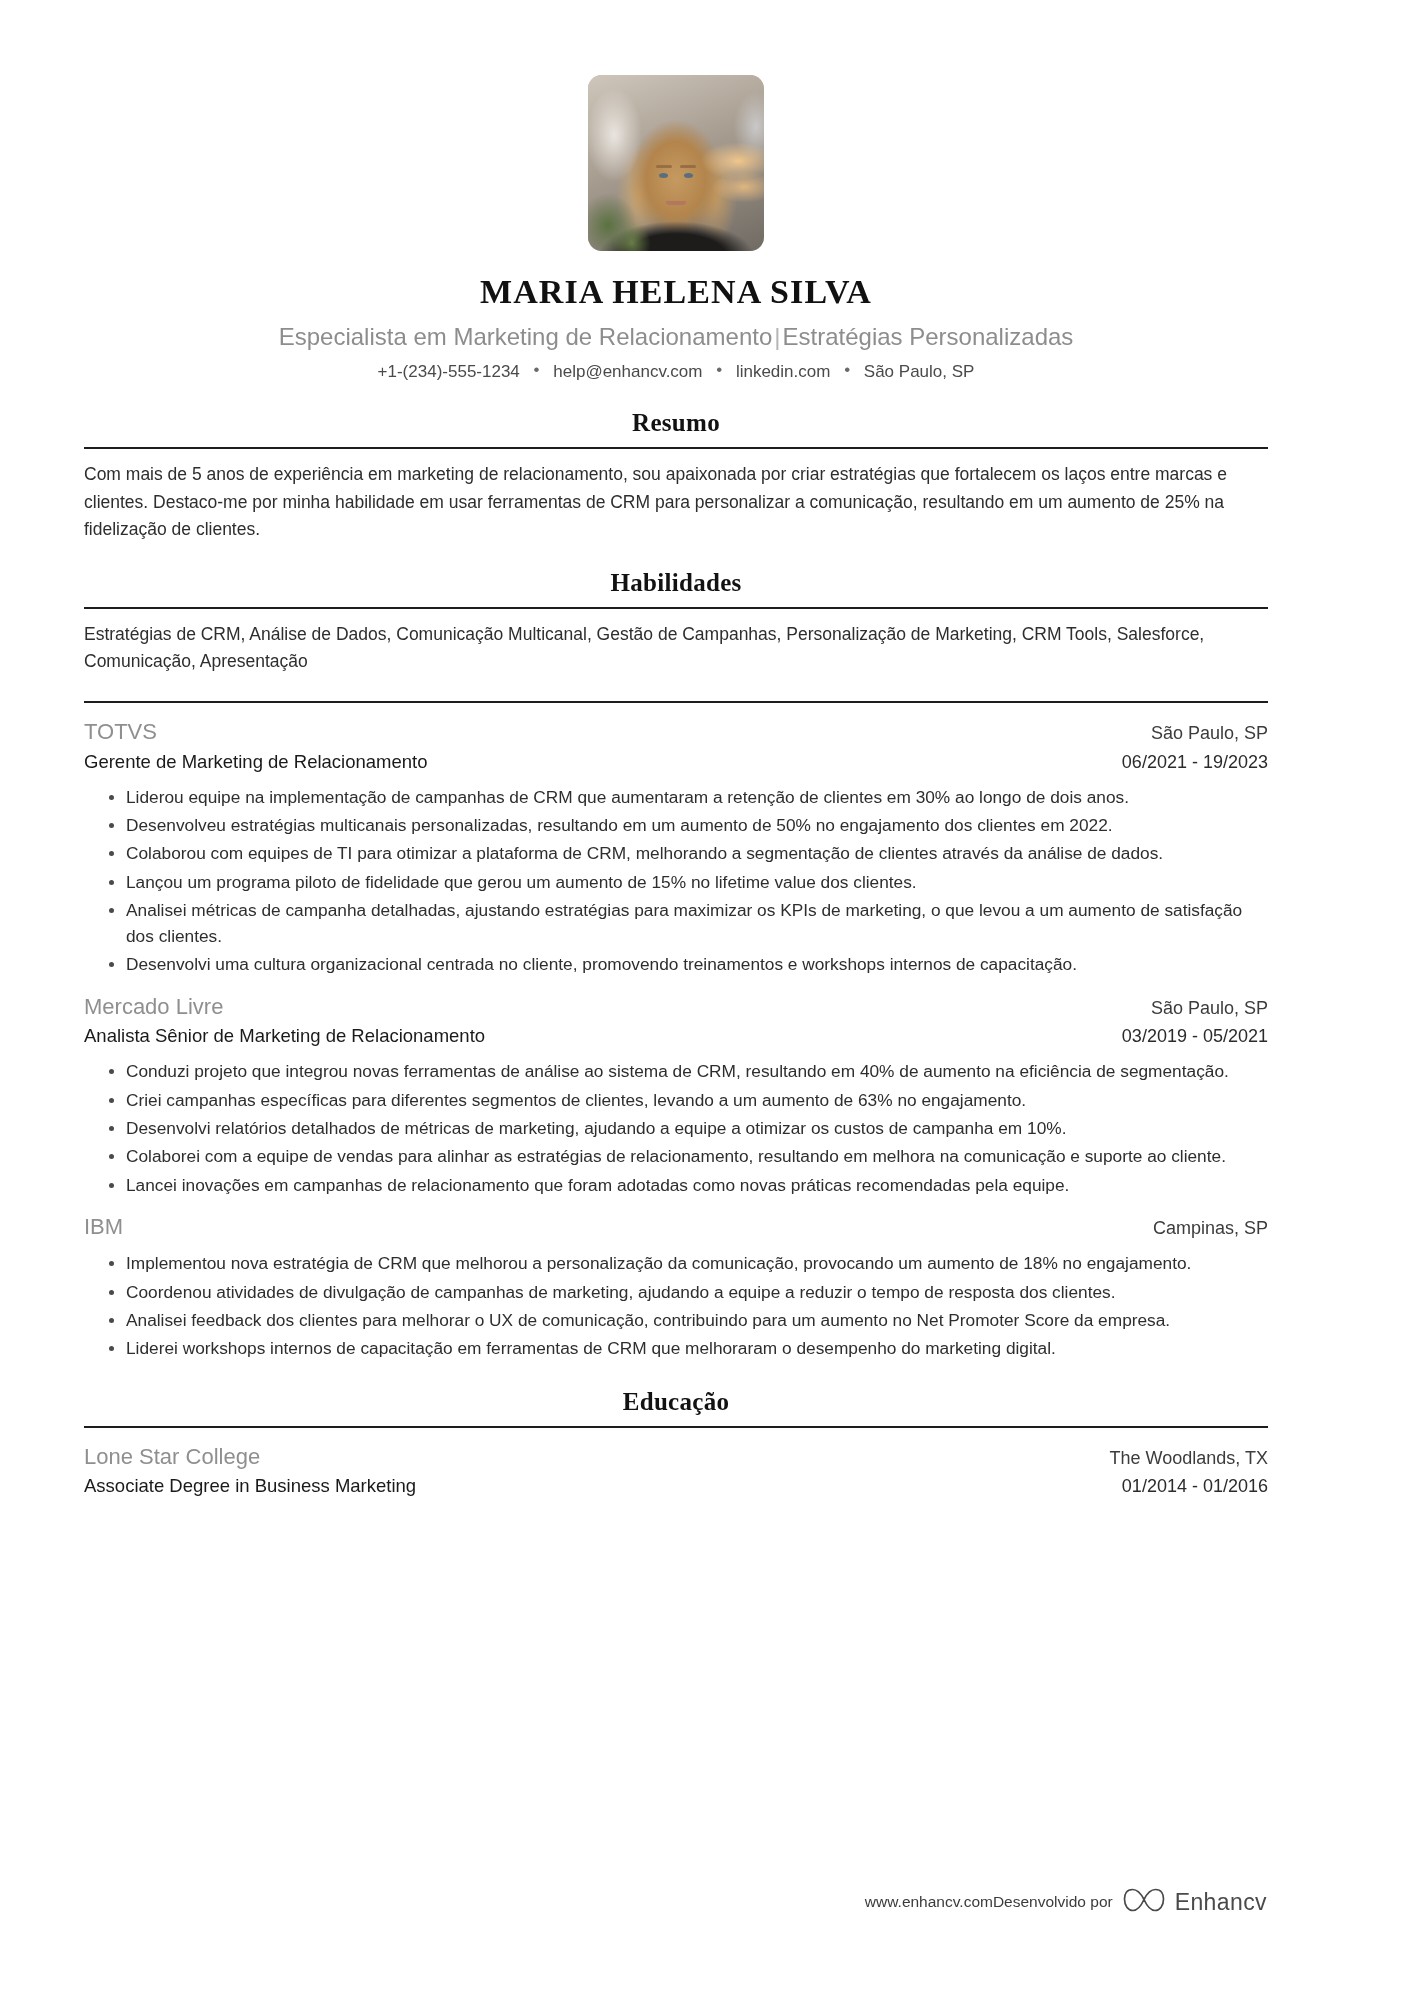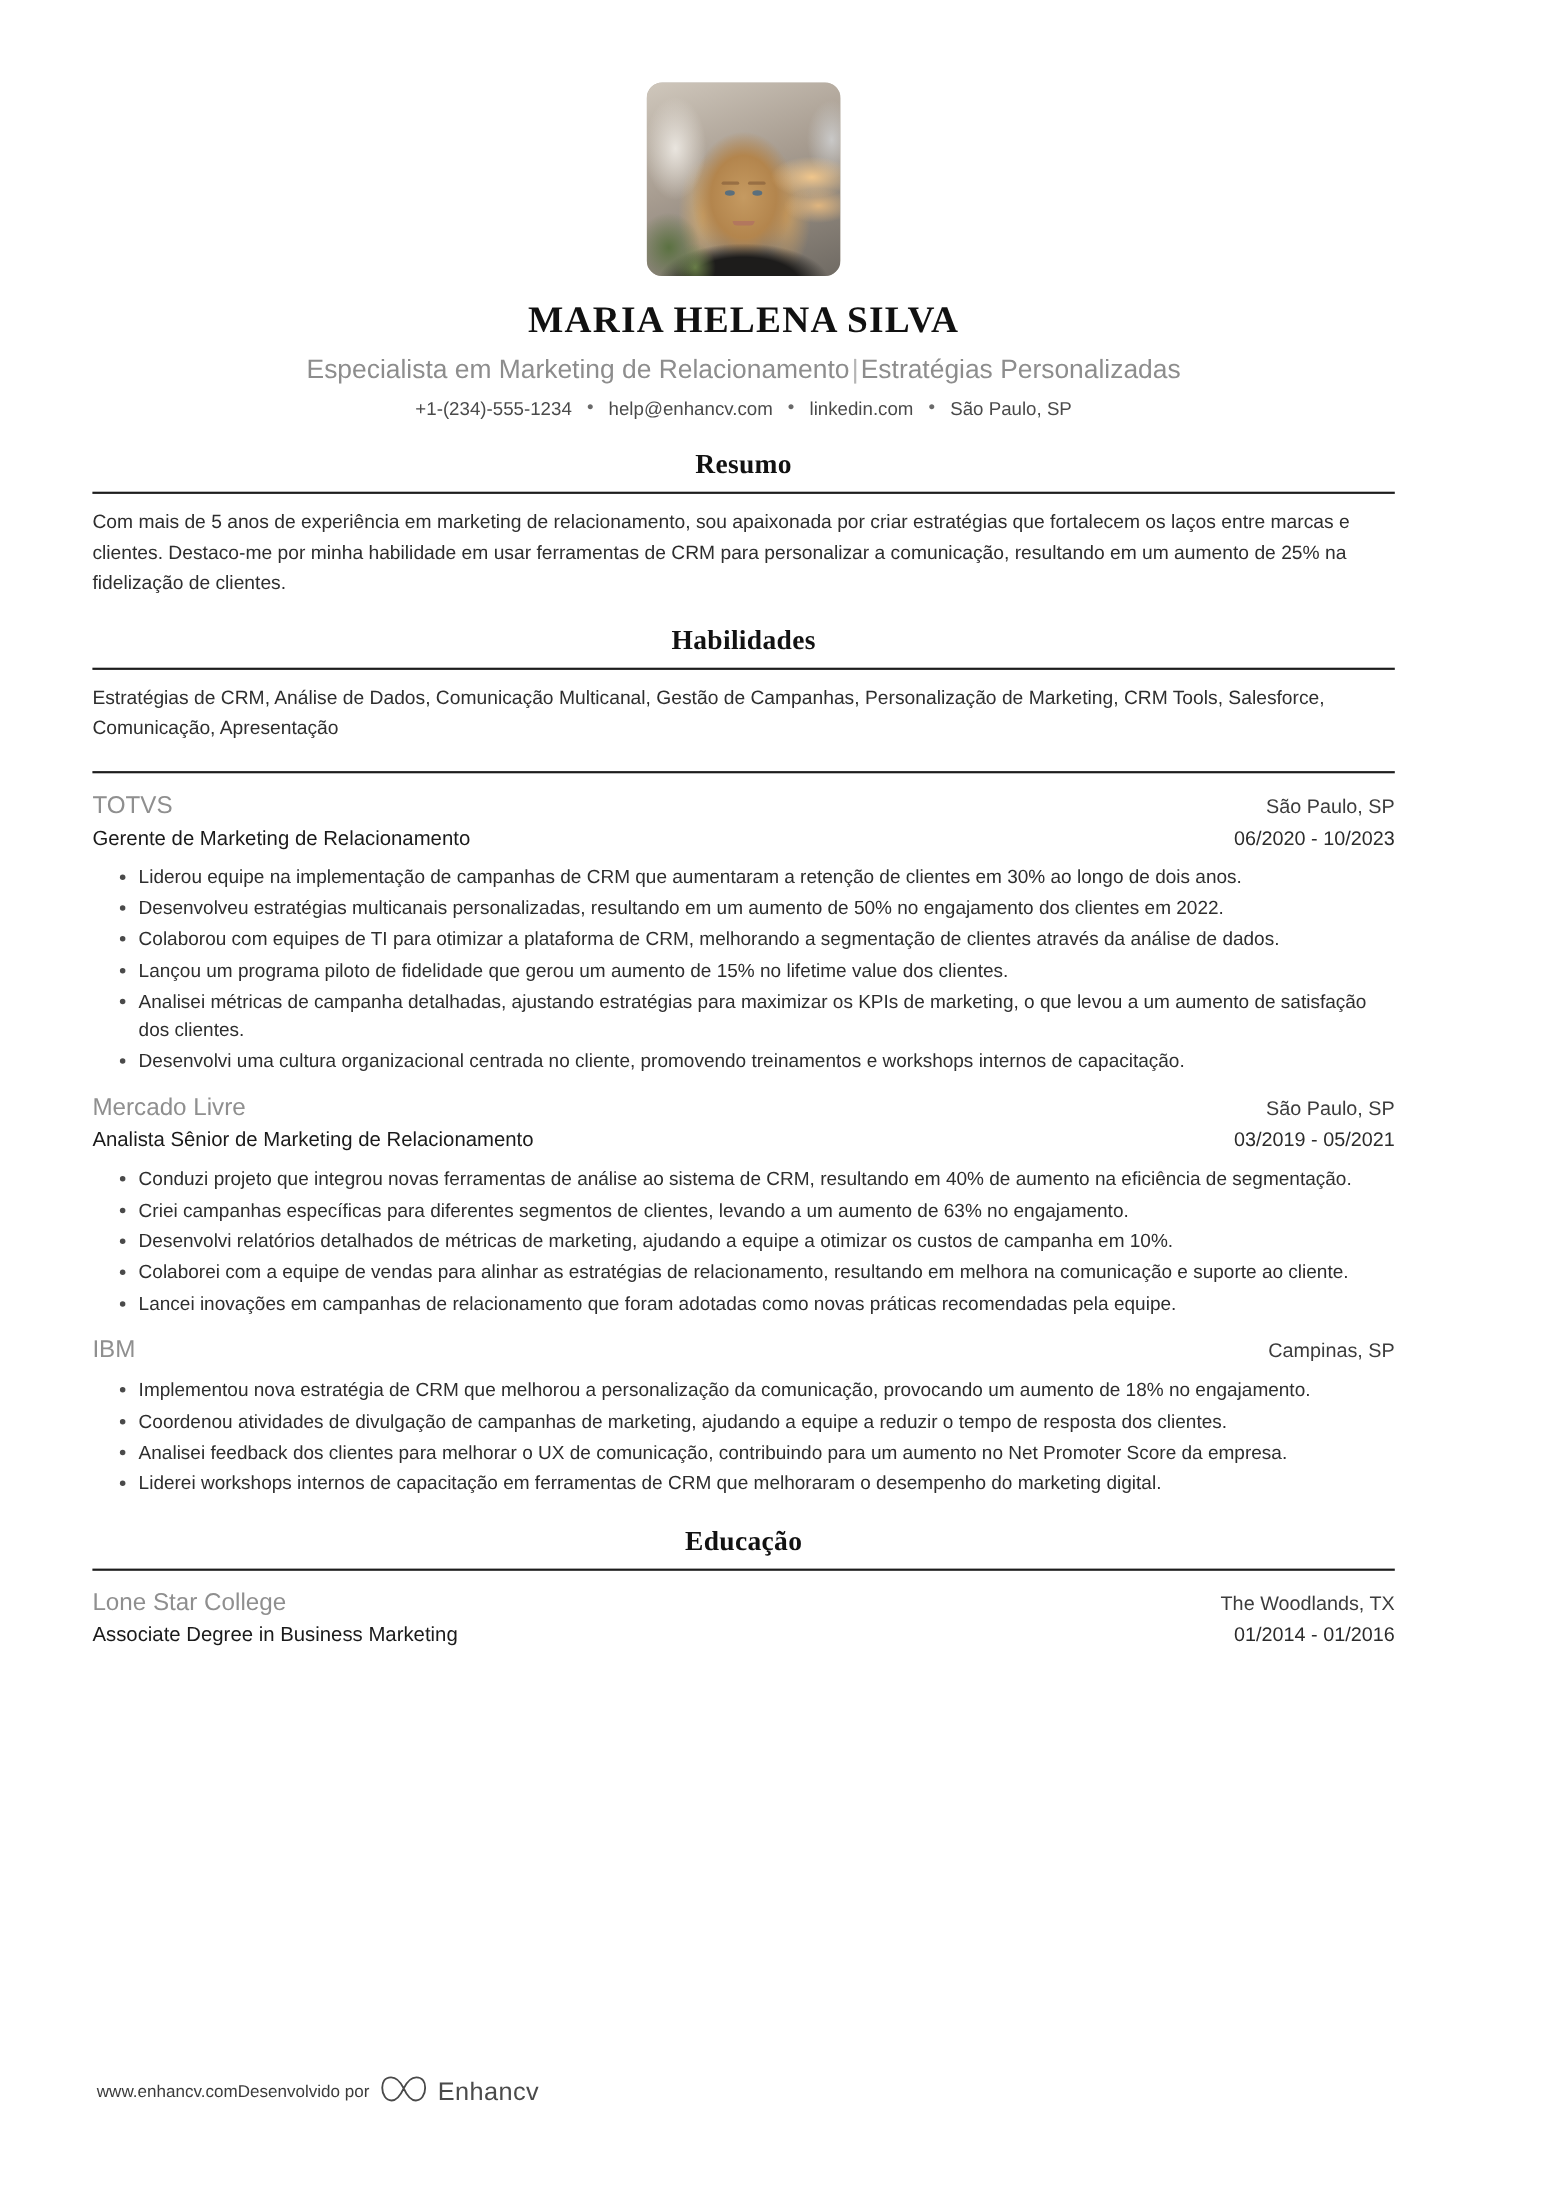--- a/index.html
+++ b/index.html
@@ -200,21 +200,21 @@
     background: #4a4a4a;
   }
 
   
   .footer {
     position: absolute;
     left: 88px;
     right: 85px;
     bottom: 76px;
     display: flex;
-    justify-content: flex-start;
+    justify-content: flex-end;
     align-items: center;
   }
   .footer-url {
     font-size: 15.5px;
     color: #3b3b3b;
   }
   .footer-brand {
     display: flex;
     align-items: center;
     gap: 10px;
@@ -278,21 +278,21 @@
   <div class="section">
     <div class="rule"></div>
 
     <div class="entry">
       <div class="entry-row">
         <div class="org">TOTVS</div>
         <div class="place">São Paulo, SP</div>
       </div>
       <div class="entry-row second">
         <div class="role">Gerente de Marketing de Relacionamento</div>
-        <div class="dates">06/2020 - 10/2023</div>
+        <div class="dates">06/2021 - 19/2023</div>
       </div>
       <ul class="bullets">
         <li>Liderou equipe na implementação de campanhas de CRM que aumentaram a retenção de clientes em 30% ao longo de dois anos.</li>
         <li>Desenvolveu estratégias multicanais personalizadas, resultando em um aumento de 50% no engajamento dos clientes em 2022.</li>
         <li>Colaborou com equipes de TI para otimizar a plataforma de CRM, melhorando a segmentação de clientes através da análise de dados.</li>
         <li>Lançou um programa piloto de fidelidade que gerou um aumento de 15% no lifetime value dos clientes.</li>
         <li>Analisei métricas de campanha detalhadas, ajustando estratégias para maximizar os KPIs de marketing, o que levou a um aumento de satisfação dos clientes.</li>
         <li>Desenvolvi uma cultura organizacional centrada no cliente, promovendo treinamentos e workshops internos de capacitação.</li>
       </ul>
     </div>

